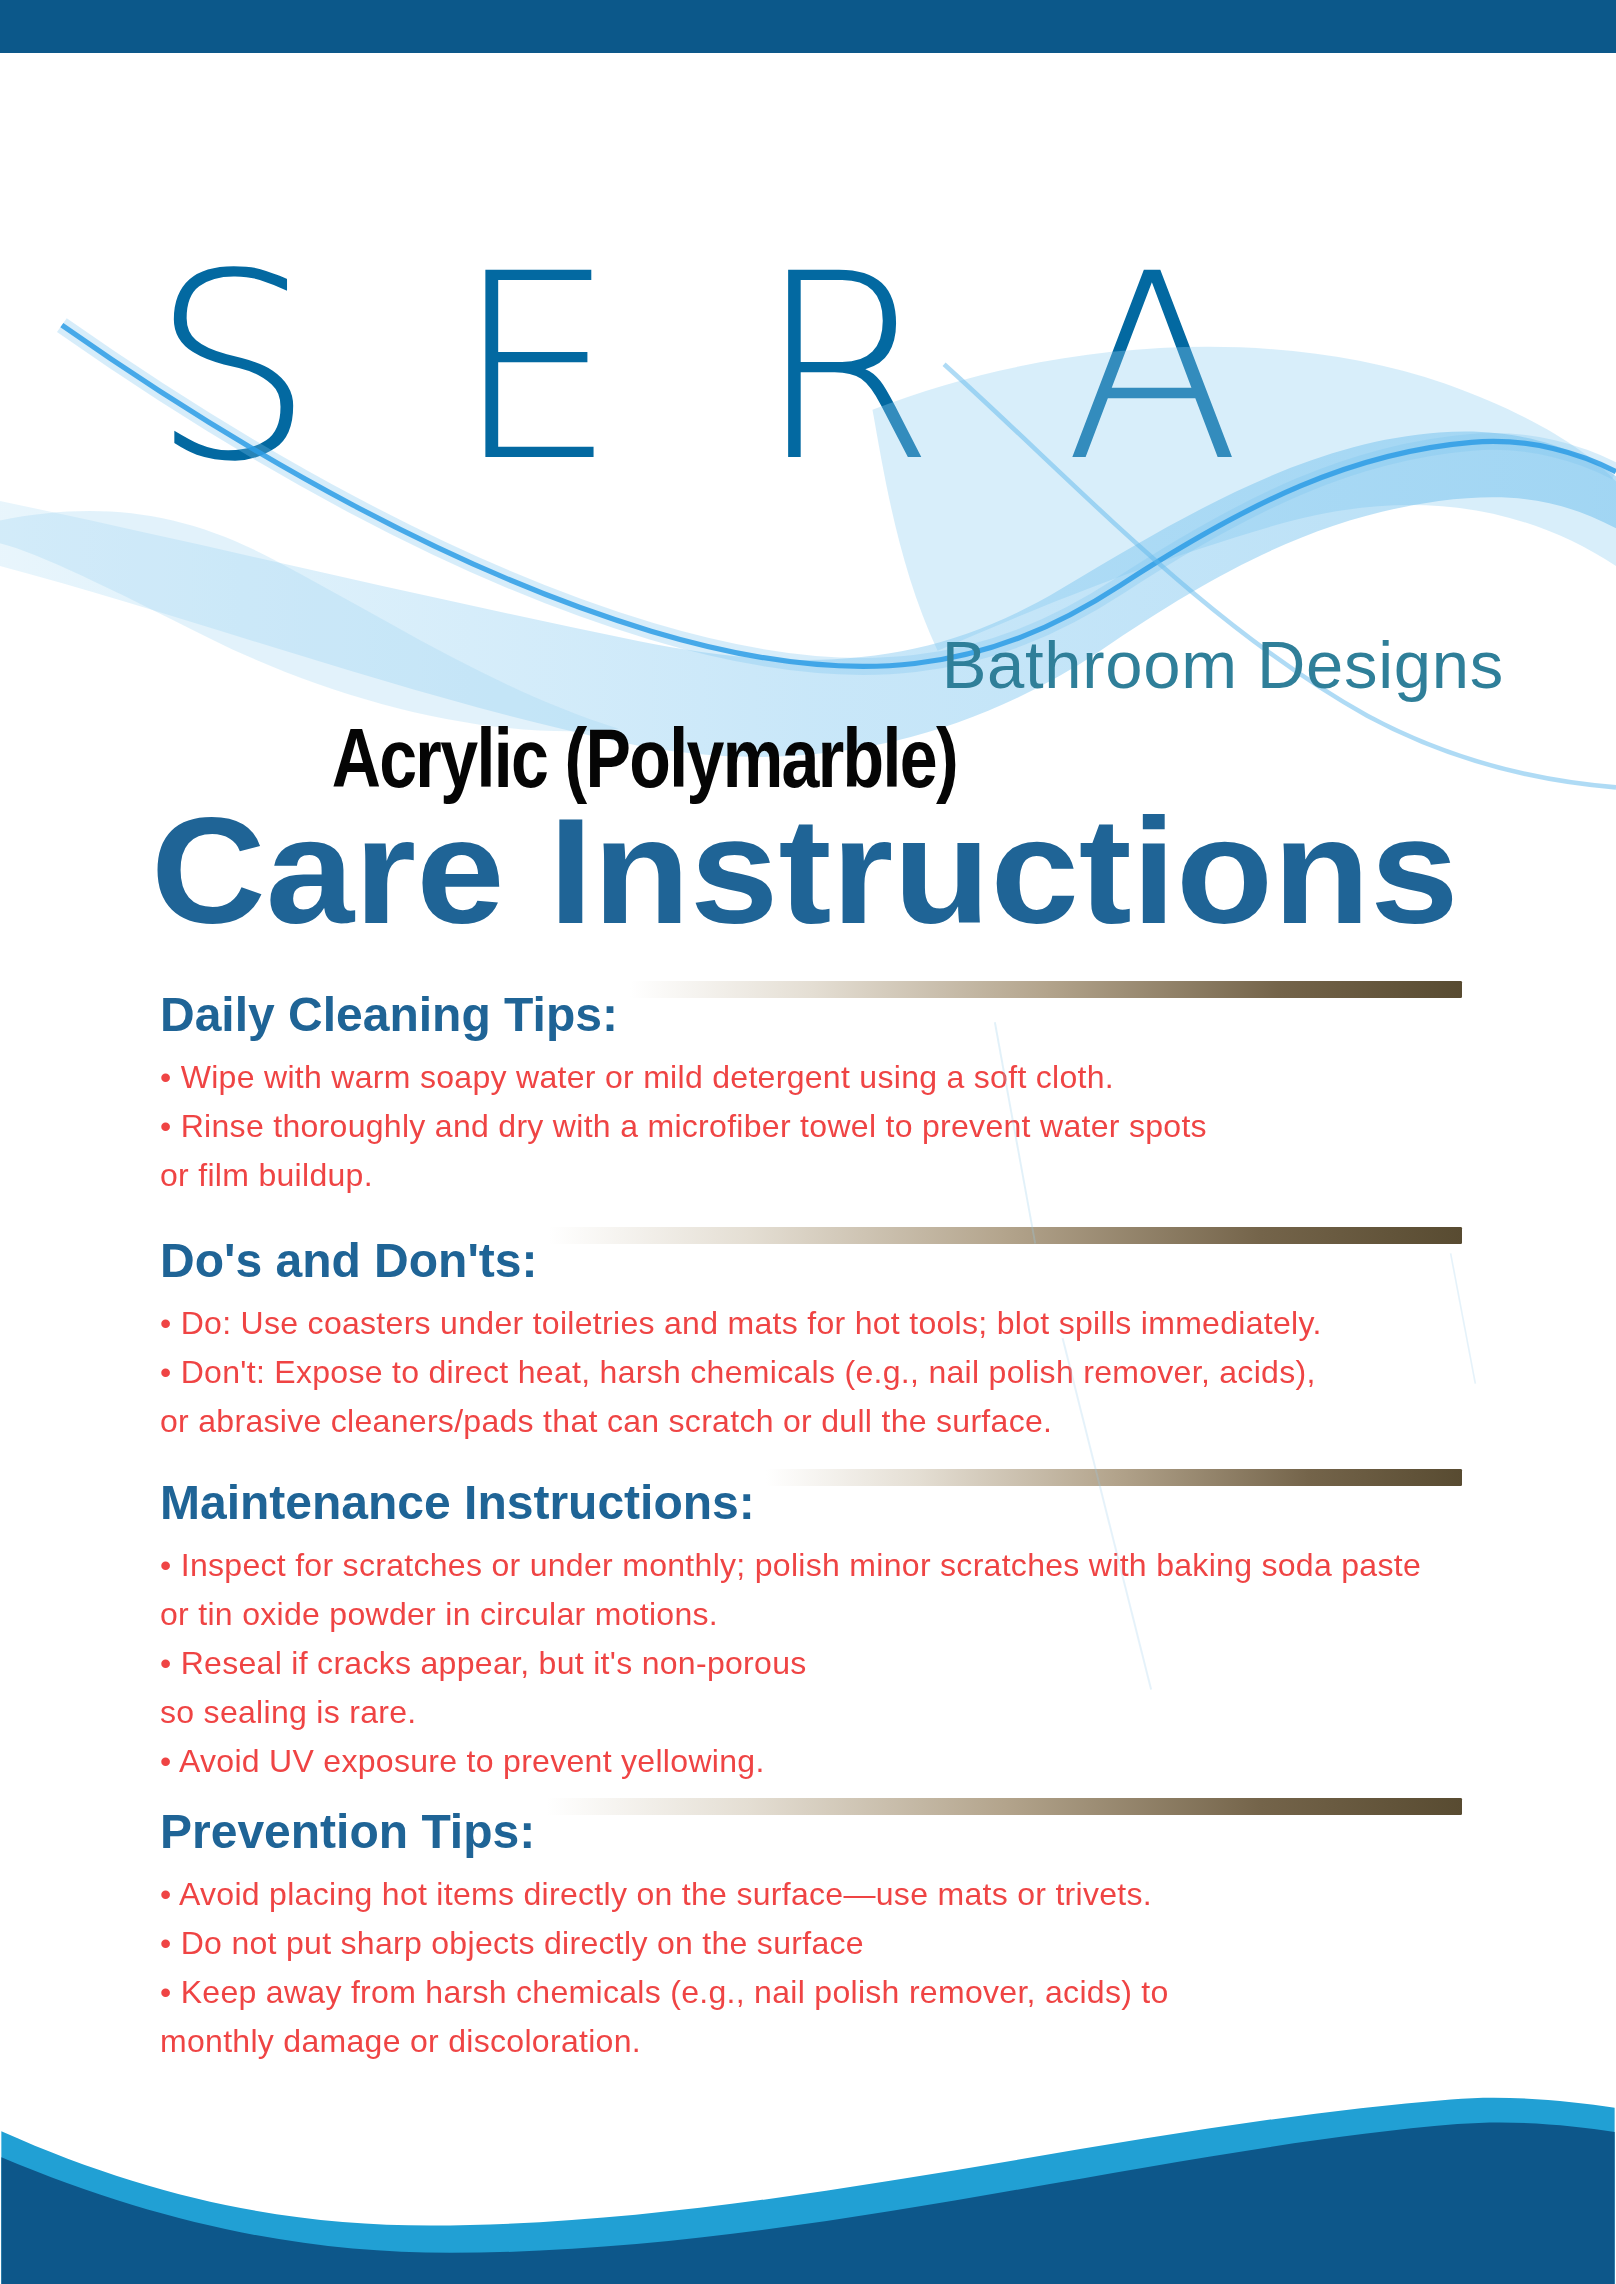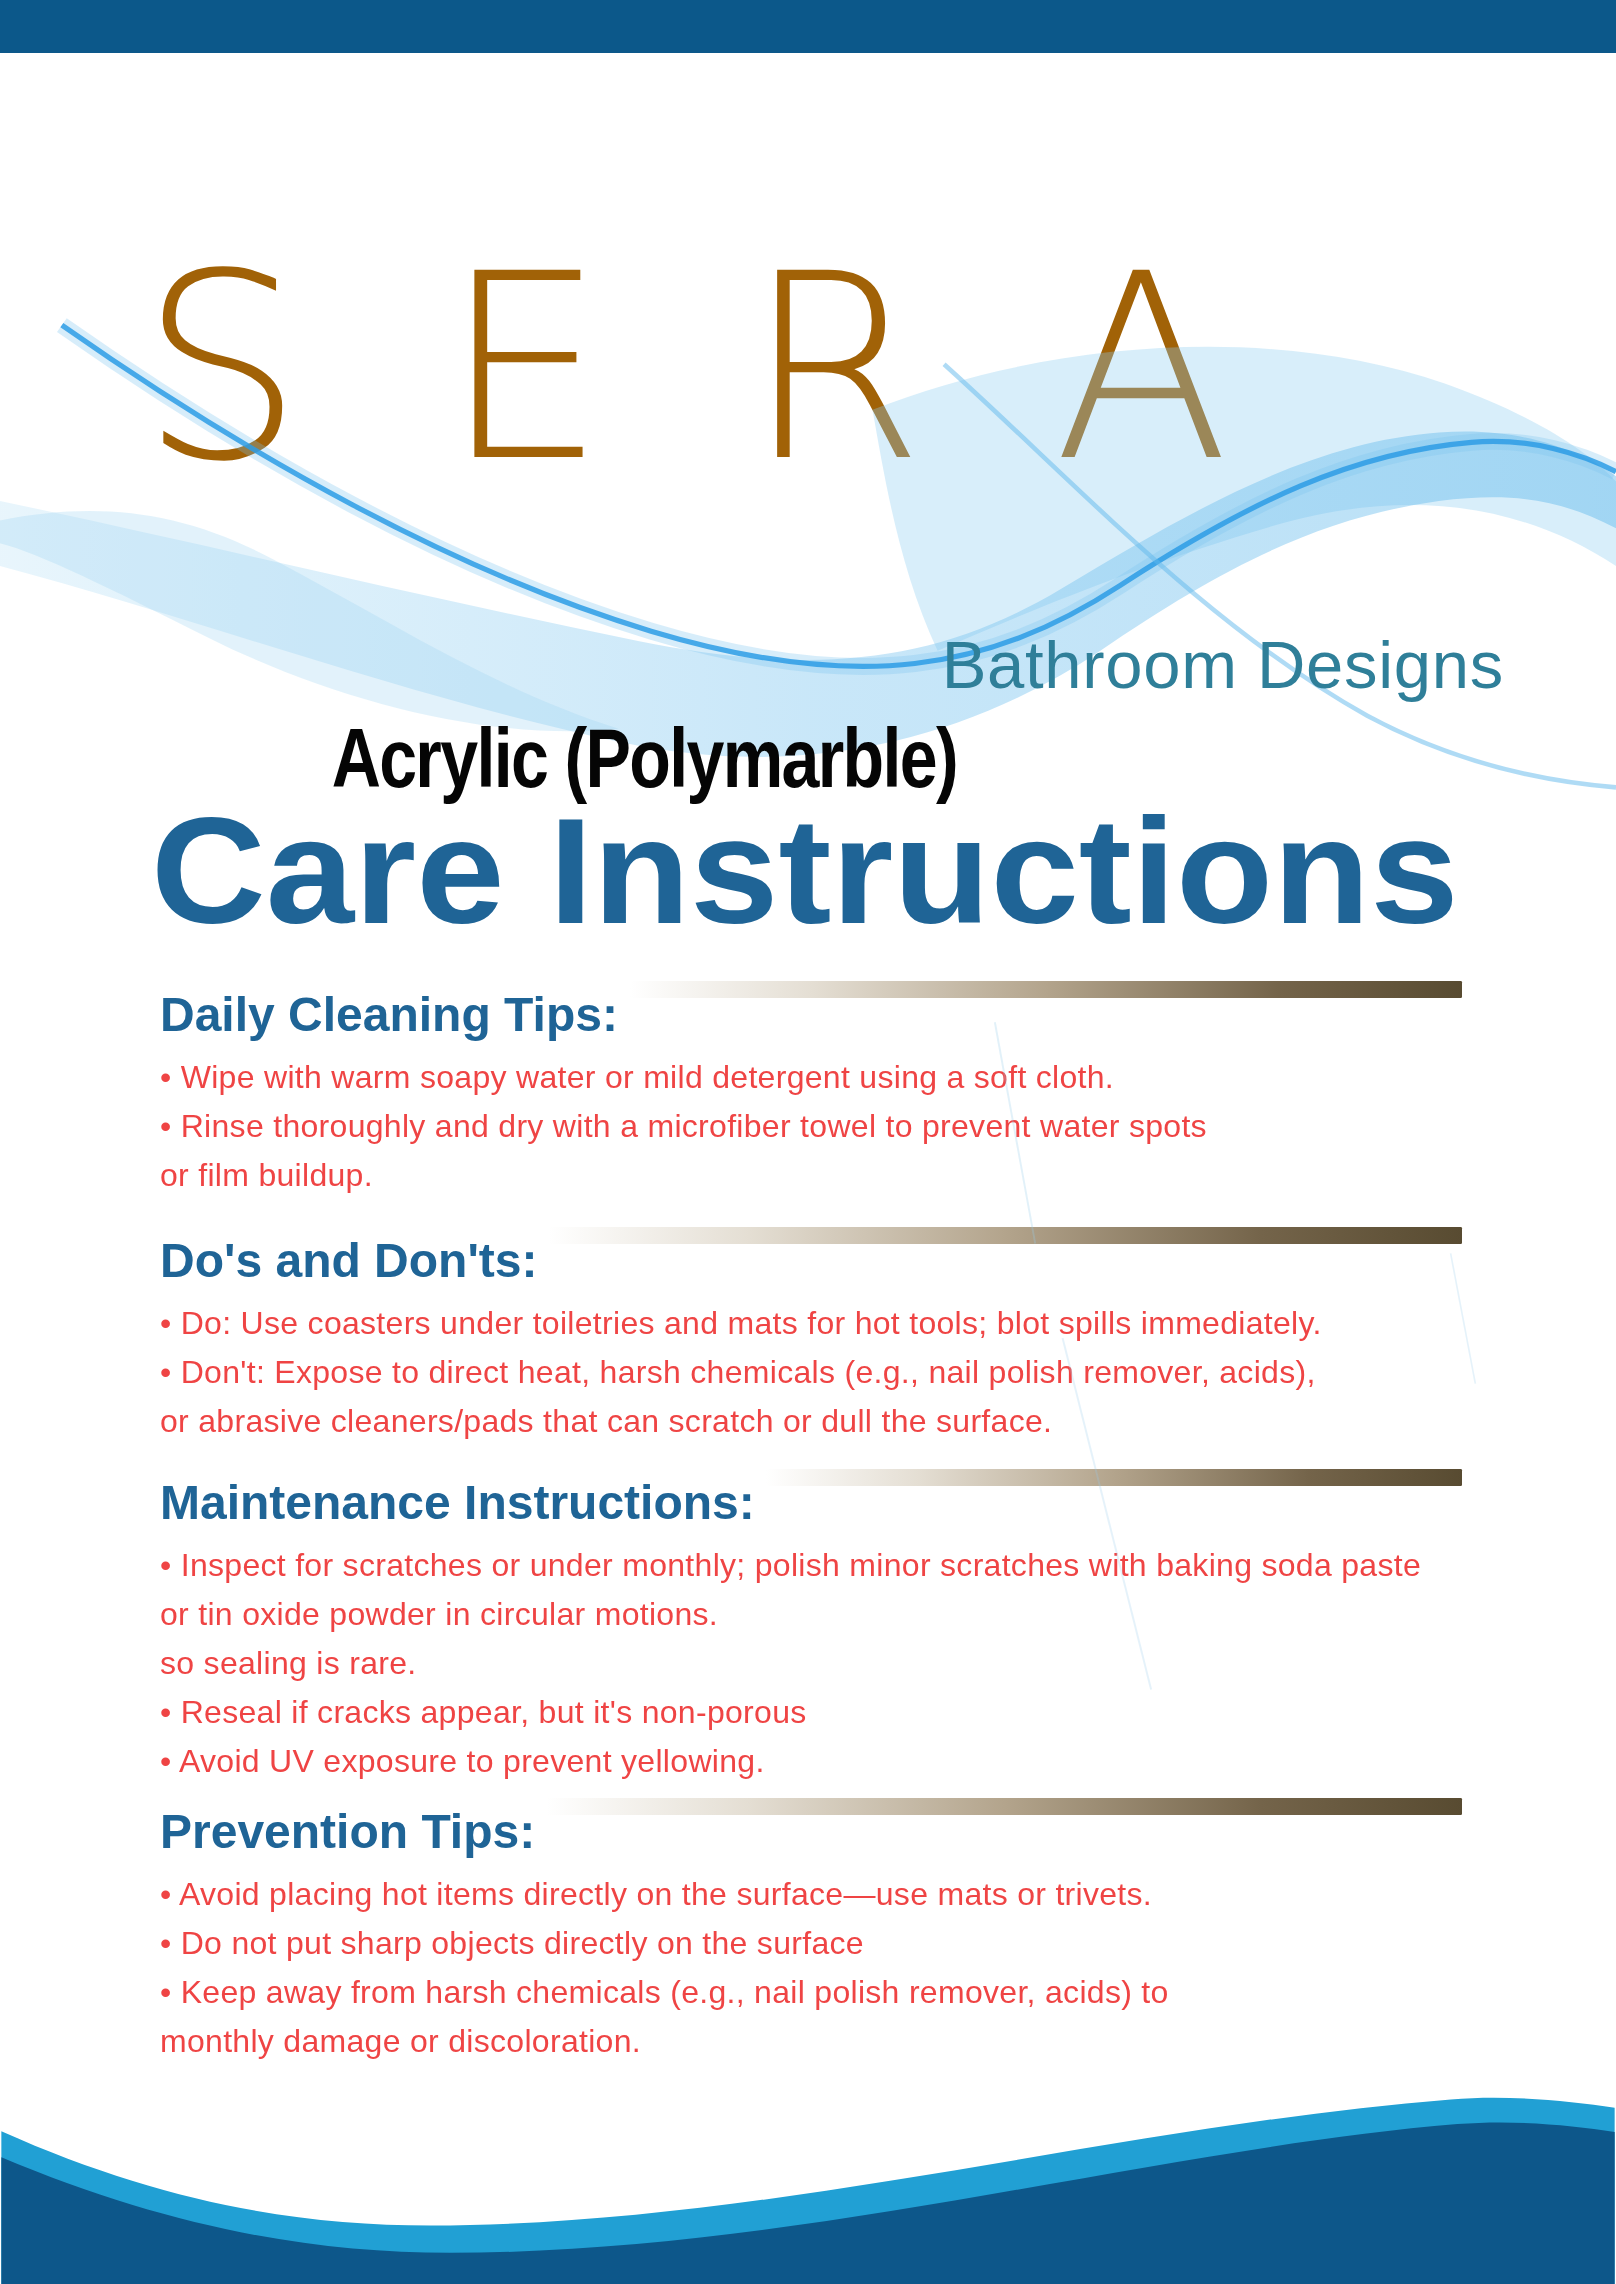--- a/index.html
+++ b/index.html
@@ -4,24 +4,24 @@
 <style>
   html,body{margin:0;padding:0;}
   body{
     width:1616px;height:2284px;position:relative;background:#ffffff;
     font-family:"Liberation Sans",sans-serif;overflow:hidden;
   }
   .topbar{
     position:absolute;top:0;left:0;width:1616px;height:53px;background:#0c588a;
   }
   .sera{
-    position:absolute;top:240px;left:0;width:1356px;text-align:center;
+    position:absolute;top:240px;left:11px;width:1356px;text-align:center;
     font-family:"DejaVu Sans","Liberation Sans",sans-serif;font-weight:200;
     font-size:257px;line-height:1;letter-spacing:140px;text-indent:140px;
-    color:#a16207;white-space:nowrap;
+    color:#0369a1;white-space:nowrap;
   }
   .wave-svg{position:absolute;top:286px;left:0;width:1616px;height:521px;}
   .tagline{
     position:absolute;top:626px;right:112px;
     font-size:67px;color:#2f7f99;letter-spacing:0.7px;font-weight:400;
   }
   .subtitle-wrap{position:absolute;top:711px;left:0;width:1288px;text-align:center;}
   .subtitle{
     display:inline-block;font-size:83px;font-weight:bold;color:#050505;
     letter-spacing:-2px;white-space:nowrap;transform:scaleX(0.82);transform-origin:center;
@@ -108,22 +108,22 @@
 </div>
 
 <div class="section sec-3">
   <div class="sec-head">
     <span class="sec-title">Maintenance Instructions:</span>
     <span class="sec-bar"></span>
   </div>
   <div class="sec-lines">
     <div class="line">• Inspect for scratches or under monthly; polish minor scratches with baking soda paste</div>
     <div class="line">or tin oxide powder in circular motions.</div>
+    <div class="line">• Reseal if cracks appear, but it's non-porous</div>
     <div class="line">so sealing is rare.</div>
-    <div class="line">• Reseal if cracks appear, but it's non-porous</div>
     <div class="line">• Avoid UV exposure to prevent yellowing.</div>
   </div>
 </div>
 
 <div class="section sec-4">
   <div class="sec-head">
     <span class="sec-title">Prevention Tips:</span>
     <span class="sec-bar"></span>
   </div>
   <div class="sec-lines">

